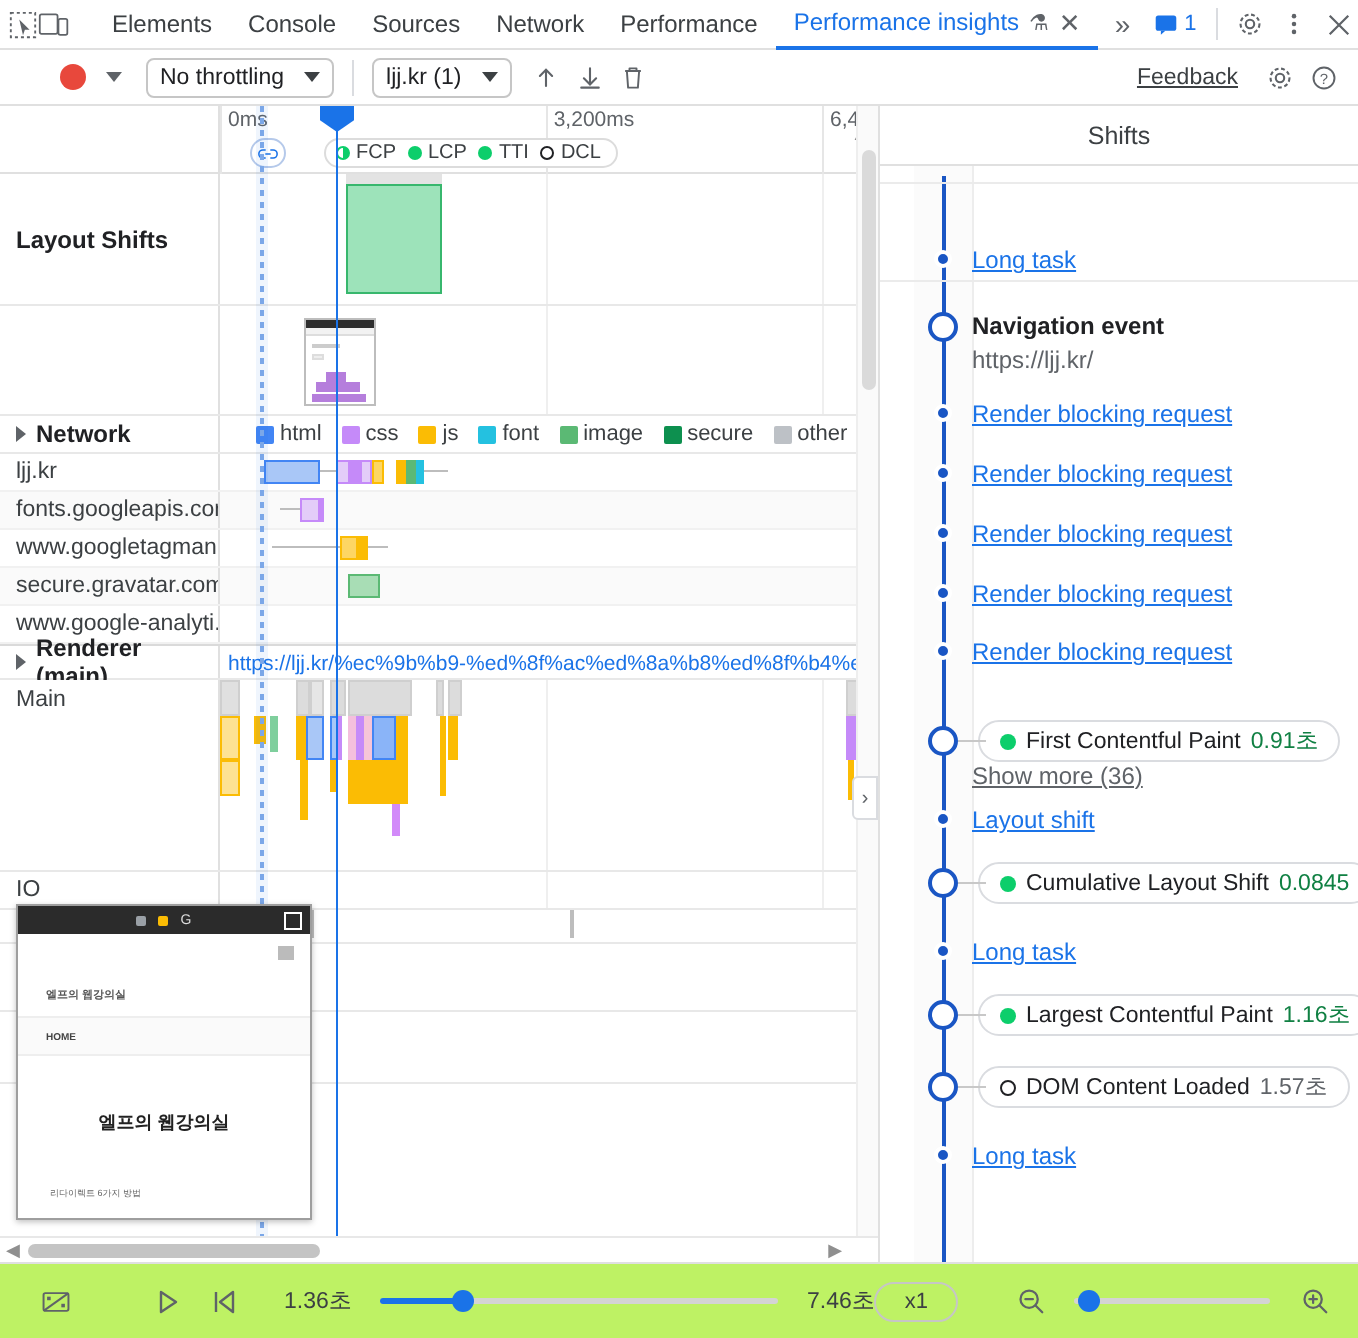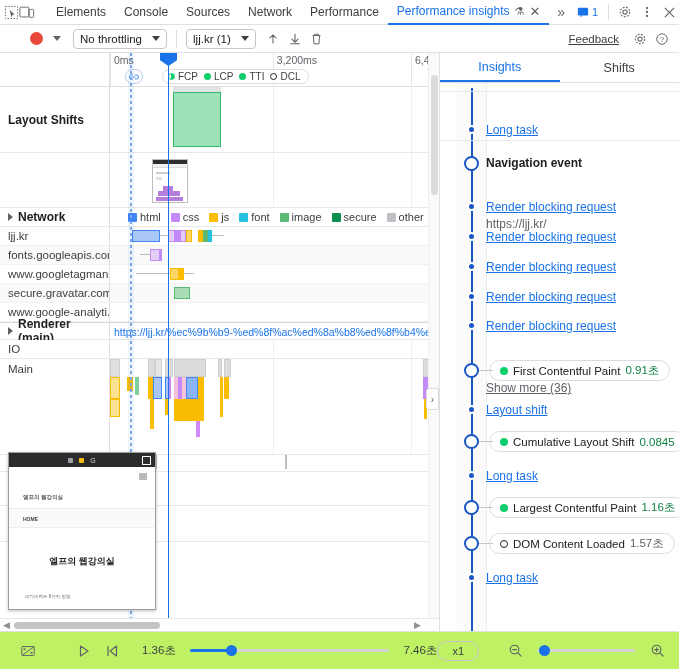--- a/index.html
+++ b/index.html
@@ -192,21 +192,21 @@
   .railline { position: absolute; left: 31px; top: 5px; bottom: 0; width: 2px; background: #1a56c4; }
   .dot-sm { position: absolute; left: 27px; width: 9px; height: 9px; border-radius: 50%;
             background: #1a56c4; border: 2px solid #fff; z-index: 3; }
   .dot-lg { position: absolute; left: 24px; width: 15px; height: 15px; border-radius: 50%;
             background: #fff; border: 2px solid #1a56c4; z-index: 3; }
   .stub { position: absolute; left: 39px; width: 14px; height: 1px; background: #c8c8c8; z-index: 2; }
   .evt-link { position: absolute; left: 46px; font-size: 12px; color: #1a73e8;
               text-decoration: underline; cursor: pointer; white-space: nowrap; }
   .evt-link.grey { color: #5f6368; margin-top: 43px; }
   .evt-title { position: absolute; left: 46px; font-size: 12px; font-weight: bold; color: #202124; }
-  .evt-desc { position: absolute; left: 46px; font-size: 12px; color: #5f6368; margin-top: 44px; }
+  .evt-desc { position: absolute; left: 46px; font-size: 12px; color: #5f6368; }
   .sep-line { position: absolute; left: 0; right: 0; height: 1px; background: #ebebeb; }
   .chip {
     position: absolute; left: 49px; height: 21px; border: 1px solid #dadce0; border-radius: 11px;
     background: #fff; display: flex; align-items: center; gap: 5px; padding: 0 10px;
     font-size: 11.5px; color: #202124; cursor: pointer; white-space: nowrap;
   }
   .chip .cd { width: 8px; height: 8px; border-radius: 50%; background: #0cce6b; flex: 0 0 8px; }
   .chip .cd.hollow { background: #fff; border: 1.5px solid #202124; }
   .chip .cv { color: #108043; }
   .chip .cv.grey { color: #5f6368; }
@@ -493,30 +493,20 @@
         <div class="track" style="height:18px;border-top:1px solid #dadada">
           <div class="track-label">
             <span class="tri"></span>
             <span class="tl-title">Renderer (main)</span>
           </div>
           <div class="track-body">
             <div class="rend-url">https://ljj.kr/%ec%9b%b9-%ed%8f%ac%ed%8a%b8%ed%8f%b4%eb%a6%ac%</div>
           </div>
         </div>
 
-        <div class="track" style="height:19px">
-          <div class="track-label">
-            <span class="tl-sub">IO</span>
-          </div>
-          <div class="track-body">
-            <div class="gridcol" style="left:49.5%"></div>
-            <div class="gridcol" style="left:91.5%"></div>
-          </div>
-        </div>
-
         <div class="track" style="height:96px">
           <div class="track-label" style="align-items:flex-start;padding-top:4px">
             <span class="tl-sub">Main</span>
           </div>
           <div class="track-body">
             <div class="gridcol" style="left:49.5%"></div>
             <div class="gridcol" style="left:91.5%"></div>
 
             <div class="flame" style="left:0;top:0;width:10px;height:18px;background:#e0e0e0;border:1px solid #cfcfcf"></div>
             <div class="flame" style="left:0;top:18px;width:10px;height:22px;background:#fde293;border:1px solid #fbbc04"></div>
@@ -544,20 +534,30 @@
             <div class="flame" style="left:114px;top:0;width:7px;height:18px;background:#dcdcdc;border:1px solid #cfcfcf"></div>
             <div class="flame" style="left:114px;top:18px;width:5px;height:22px;background:#fbbc04"></div>
             <div class="flame" style="left:110px;top:18px;width:3px;height:40px;background:#fbbc04"></div>
             <div class="flame" style="left:313px;top:0;width:6px;height:18px;background:#dcdcdc;border:1px solid #cfcfcf"></div>
             <div class="flame" style="left:313px;top:18px;width:6px;height:22px;background:#c58af9"></div>
             <div class="flame" style="left:319px;top:18px;width:4px;height:22px;background:#5bb974"></div>
             <div class="flame" style="left:314px;top:40px;width:3px;height:20px;background:#fbbc04"></div>
           </div>
         </div>
 
+        <div class="track" style="height:19px">
+          <div class="track-label">
+            <span class="tl-sub">IO</span>
+          </div>
+          <div class="track-body">
+            <div class="gridcol" style="left:49.5%"></div>
+            <div class="gridcol" style="left:91.5%"></div>
+          </div>
+        </div>
+
         <div class="track" style="height:17px">
           <div class="track-label">
             <span class="tri"></span>
             <span class="tl-sub">Compositor</span>
           </div>
           <div class="track-body">
             <div class="flame" style="left:45px;top:0;width:2px;height:14px;background:#bdbdbd"></div>
             <div class="flame" style="left:175px;top:0;width:2px;height:14px;background:#bdbdbd"></div>
           </div>
         </div>
@@ -607,23 +607,20 @@
 
       <div class="hscroll">
         <div class="hs-arrow" style="left:3px">◀</div>
         <div class="bar" style="width:146px"></div>
         <div class="hs-arrow" style="right:18px">▶</div>
       </div>
     </div>
 
     <div class="right">
       <div class="r-tabs">
-        <div class="r-tab active">
-            <span>Insights</span>
-          </div>
         <div class="r-tab">
             <span>Shifts</span>
           </div>
       </div>
       <div class="timeline">
         <div class="rail"></div>
         <div class="railline"></div>
 
         <div class="sep-line" style="top:8px"></div>
         <div class="sep-line" style="top:57px"></div>

